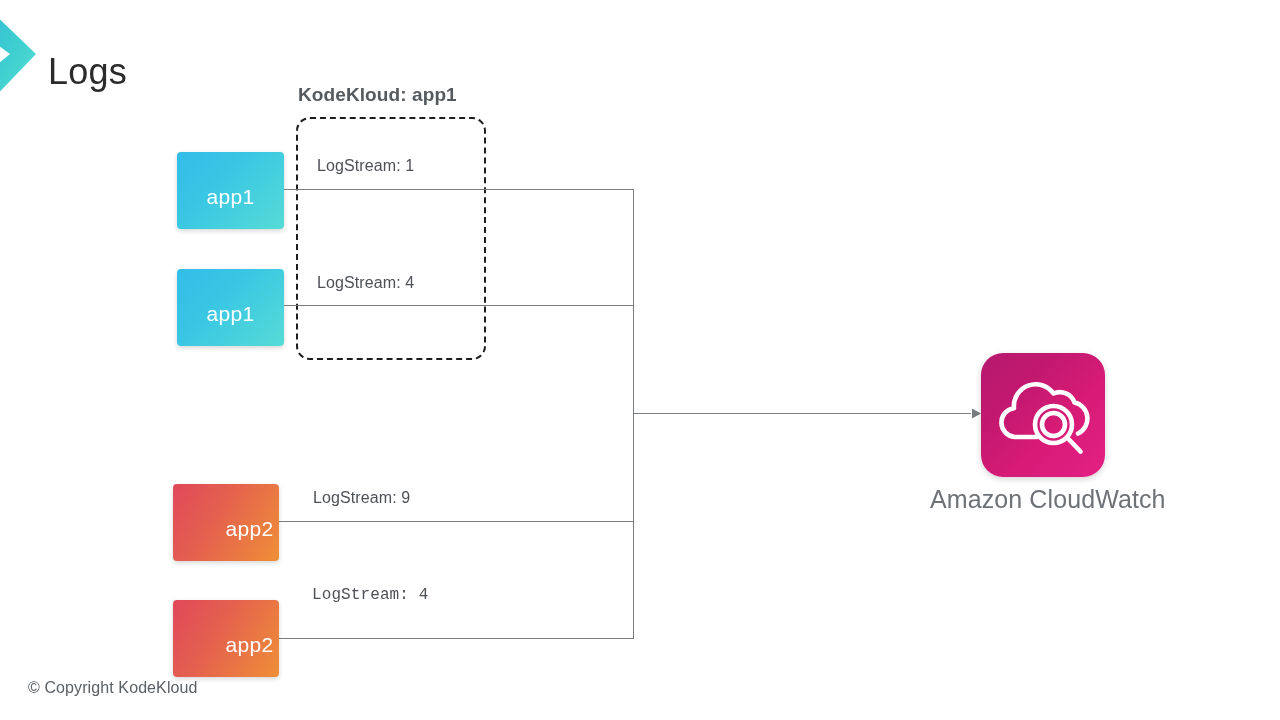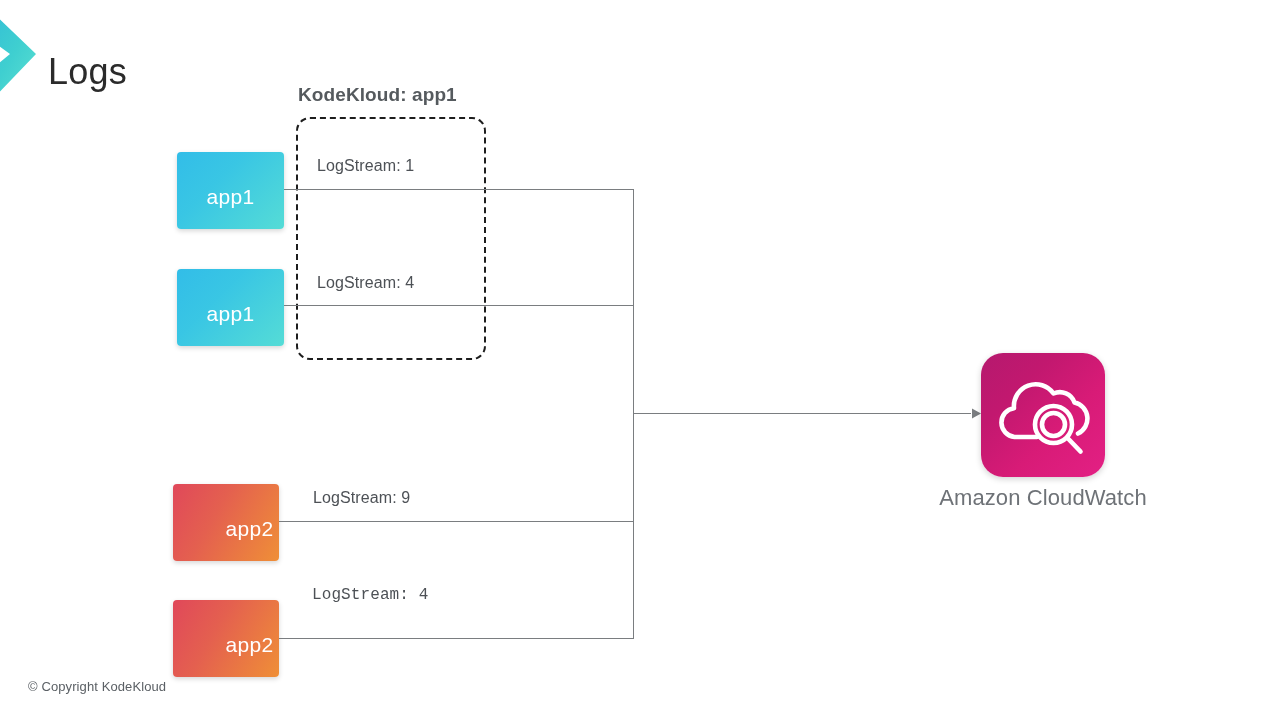--- a/index.html
+++ b/index.html
@@ -130,32 +130,32 @@
     background: linear-gradient(135deg, #b5196e 0%, #c2186f 30%, #d81b77 62%, #e32084 100%);
     box-shadow: 0 2px 6px rgba(0,0,0,0.18);
   }
   .cw-icon svg { display: block; }
   .cw-caption {
     position: absolute;
     left: 930px;
     top: 485px;
     width: 226px;
     text-align: center;
-    font-size: 22px;
+    font-size: 25px;
     color: #6e7277;
     white-space: nowrap;
     letter-spacing: 0.1px;
   }
 
   
   .copyright {
     position: absolute;
     left: 28px;
     top: 679px;
-    font-size: 13px;
+    font-size: 16px;
     color: #5b6065;
     letter-spacing: 0.1px;
   }
 </style>
 </head>
 <body>
 
 <div id="slide">
 
   <div class="logo-chevron">

